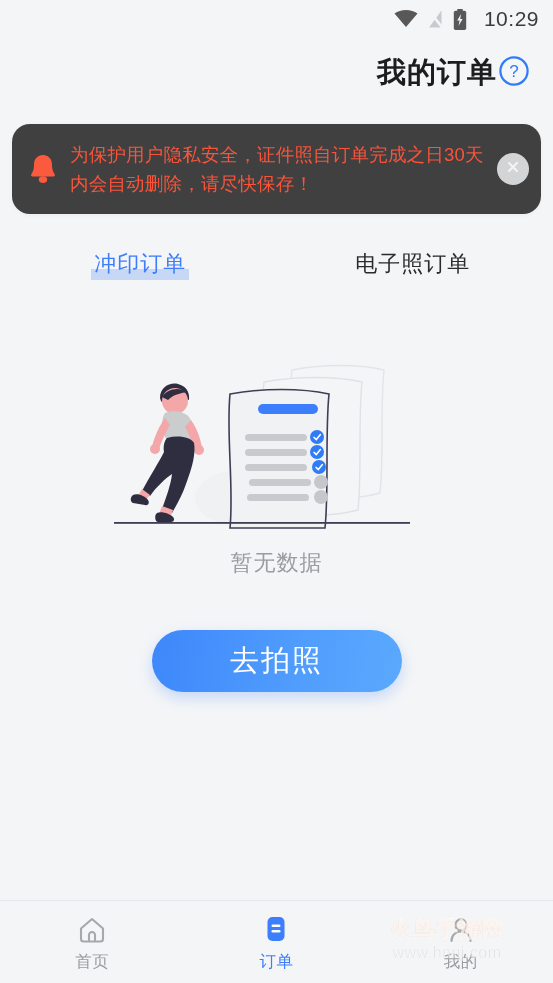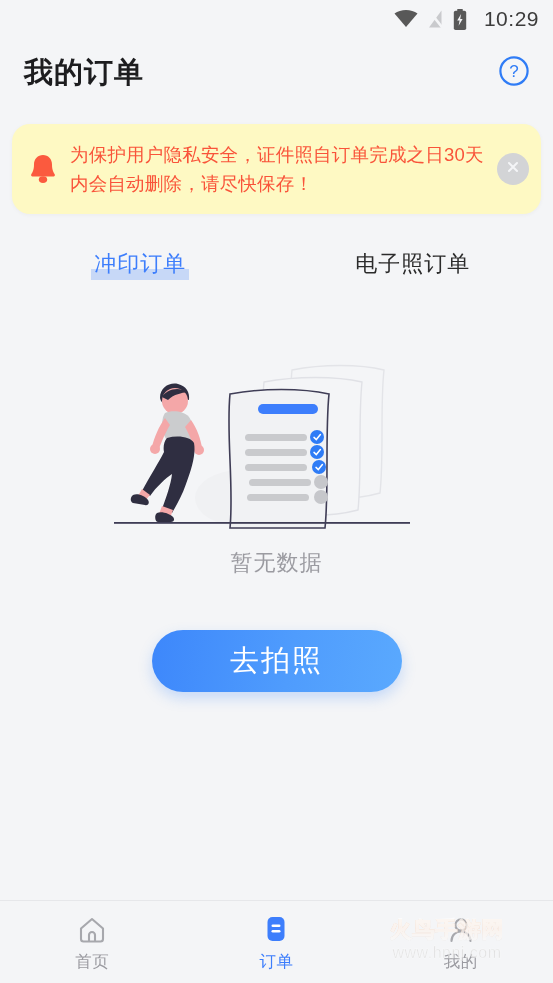--- a/index.html
+++ b/index.html
@@ -27,39 +27,39 @@
     letter-spacing:.5px;
     font-weight:400;
     margin-left:8px;
   }
 
   
   .header{
     height:70px;
     display:flex;
     align-items:center;
-    justify-content:space-between;
+    justify-content:flex-end;
     padding:0 22px 0 24px;
   }
   .page-title{
     font-size:29px;
     color:#1d1d1f;
     font-weight:700;
     letter-spacing:1px;
   }
   .help-btn{
     width:34px;height:34px;
     display:flex;align-items:center;justify-content:center;
     cursor:pointer;
   }
 
   
   .notice{
     margin:16px 12px 0 12px;
-    background:#fef9c3;
+    background:#404040;
     border-radius:18px;
     padding:16px 12px 16px 14px;
     display:flex;
     align-items:center;
     gap:10px;
     box-shadow:0 1px 4px rgba(0,0,0,.04);
     min-height:82px;
   }
   .bell-wrap{ flex:0 0 auto; width:34px; display:flex; align-items:center; justify-content:center;}
   .notice-text{

